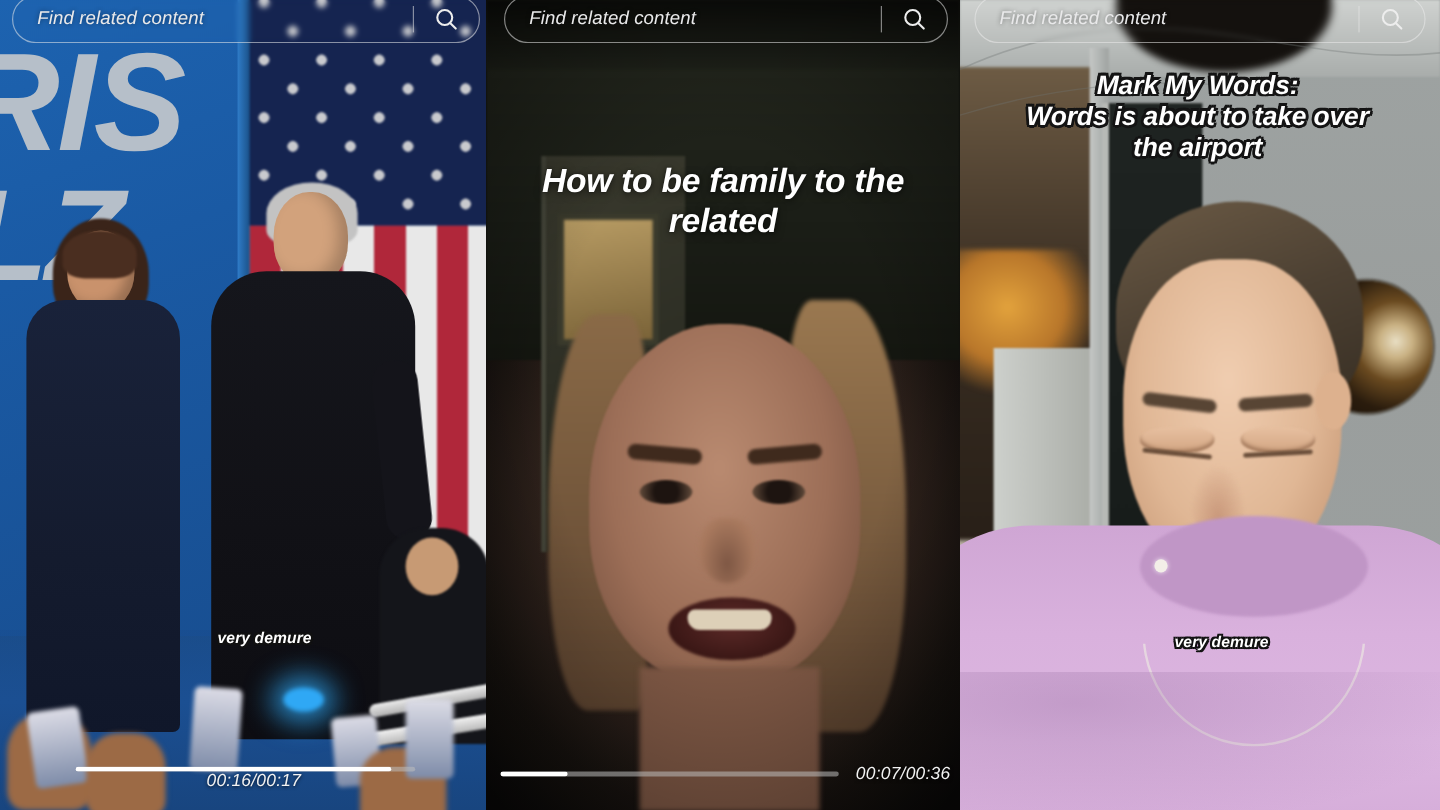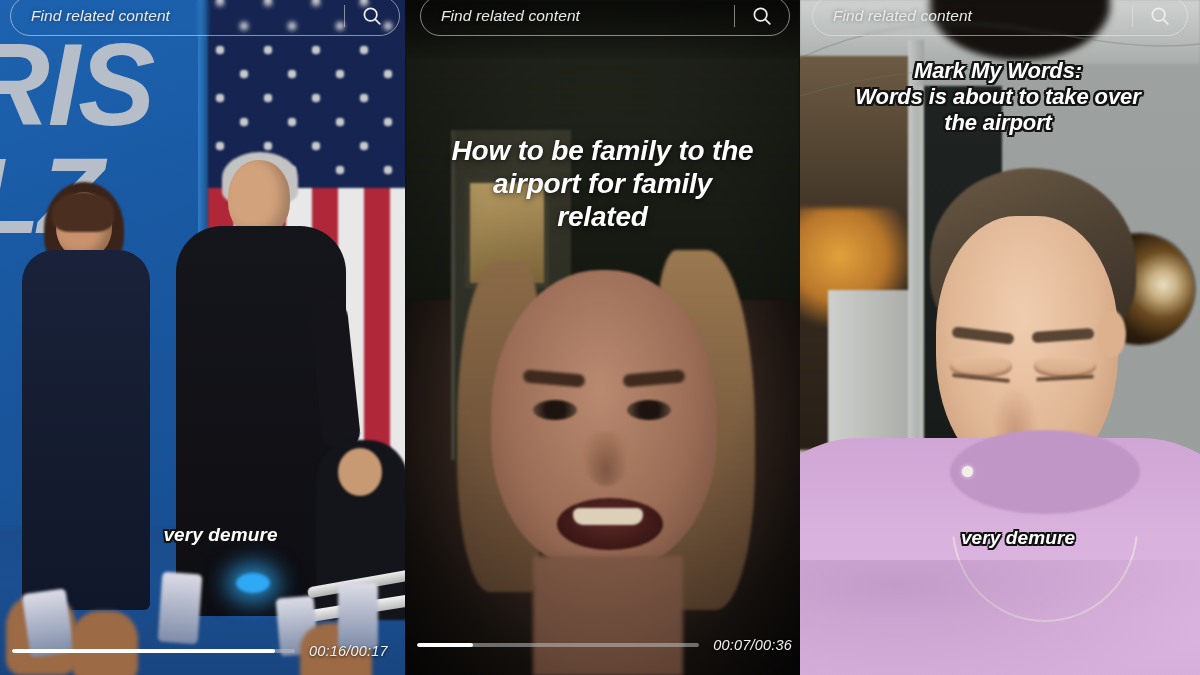--- a/index.html
+++ b/index.html
@@ -89,37 +89,37 @@
     border-radius: 2px;
   }
   .pb-time {
     color: #f2f2f2;
     font-size: 14.5px;
     margin-left: 14px;
     white-space: nowrap;
     text-shadow: 0 1px 3px rgba(0,0,0,0.75);
     letter-spacing: 0.2px;
   }
-  .pbw-1 { left: 12px; width: 385px; }
+  .pbw-1 { left: 12px; width: 385px; flex-direction: column; }
   .pbw-1 .pb-track { width: 283px; }
   .pbw-2 { left: 12px; width: 375px; bottom: 22px; }
   .pbw-2 .pb-track { width: 288px; }
 
   
   .cap {
     position: absolute;
     z-index: 30;
     color: #fff;
     text-align: center;
     font-weight: bold;
     line-height: 1.18;
     -webkit-text-stroke: 0px;
   }
   .cap-small {
-    font-size: 19px;
+    font-size: 13px;
     letter-spacing: 0.1px;
     text-shadow:
       -1.6px -1.6px 0 #111, 1.6px -1.6px 0 #111,
       -1.6px  1.6px 0 #111, 1.6px  1.6px 0 #111,
        0px -1.8px 0 #111, 0px 1.8px 0 #111,
       -1.8px 0px 0 #111, 1.8px 0px 0 #111;
     margin-left: 36px;
   }
   .cap-big {
     font-size: 28px;
@@ -671,21 +671,20 @@
       <div class="sp-icon">
         <svg width="22" height="22" viewBox="0 0 24 24" fill="none" stroke="#ededed" stroke-width="1.9" stroke-linecap="round">
           <circle cx="10.5" cy="10.5" r="6.8"></circle>
           <line x1="15.6" y1="15.6" x2="20.5" y2="20.5"></line>
         </svg>
       </div>
     </div>
 
     <div class="cap cap-big cap-p2">
       <div>How to be family to the</div>
-      <div>airport for family</div>
       <div>related</div>
     </div>
 
     <div class="pb-wrap pbw-2">
       <div class="pb-track">
         <div class="pb-fill" id="pf2" style="width: 20%;"></div>
       </div>
       <div class="pb-time">00:07/00:36</div>
     </div>
   </div>

